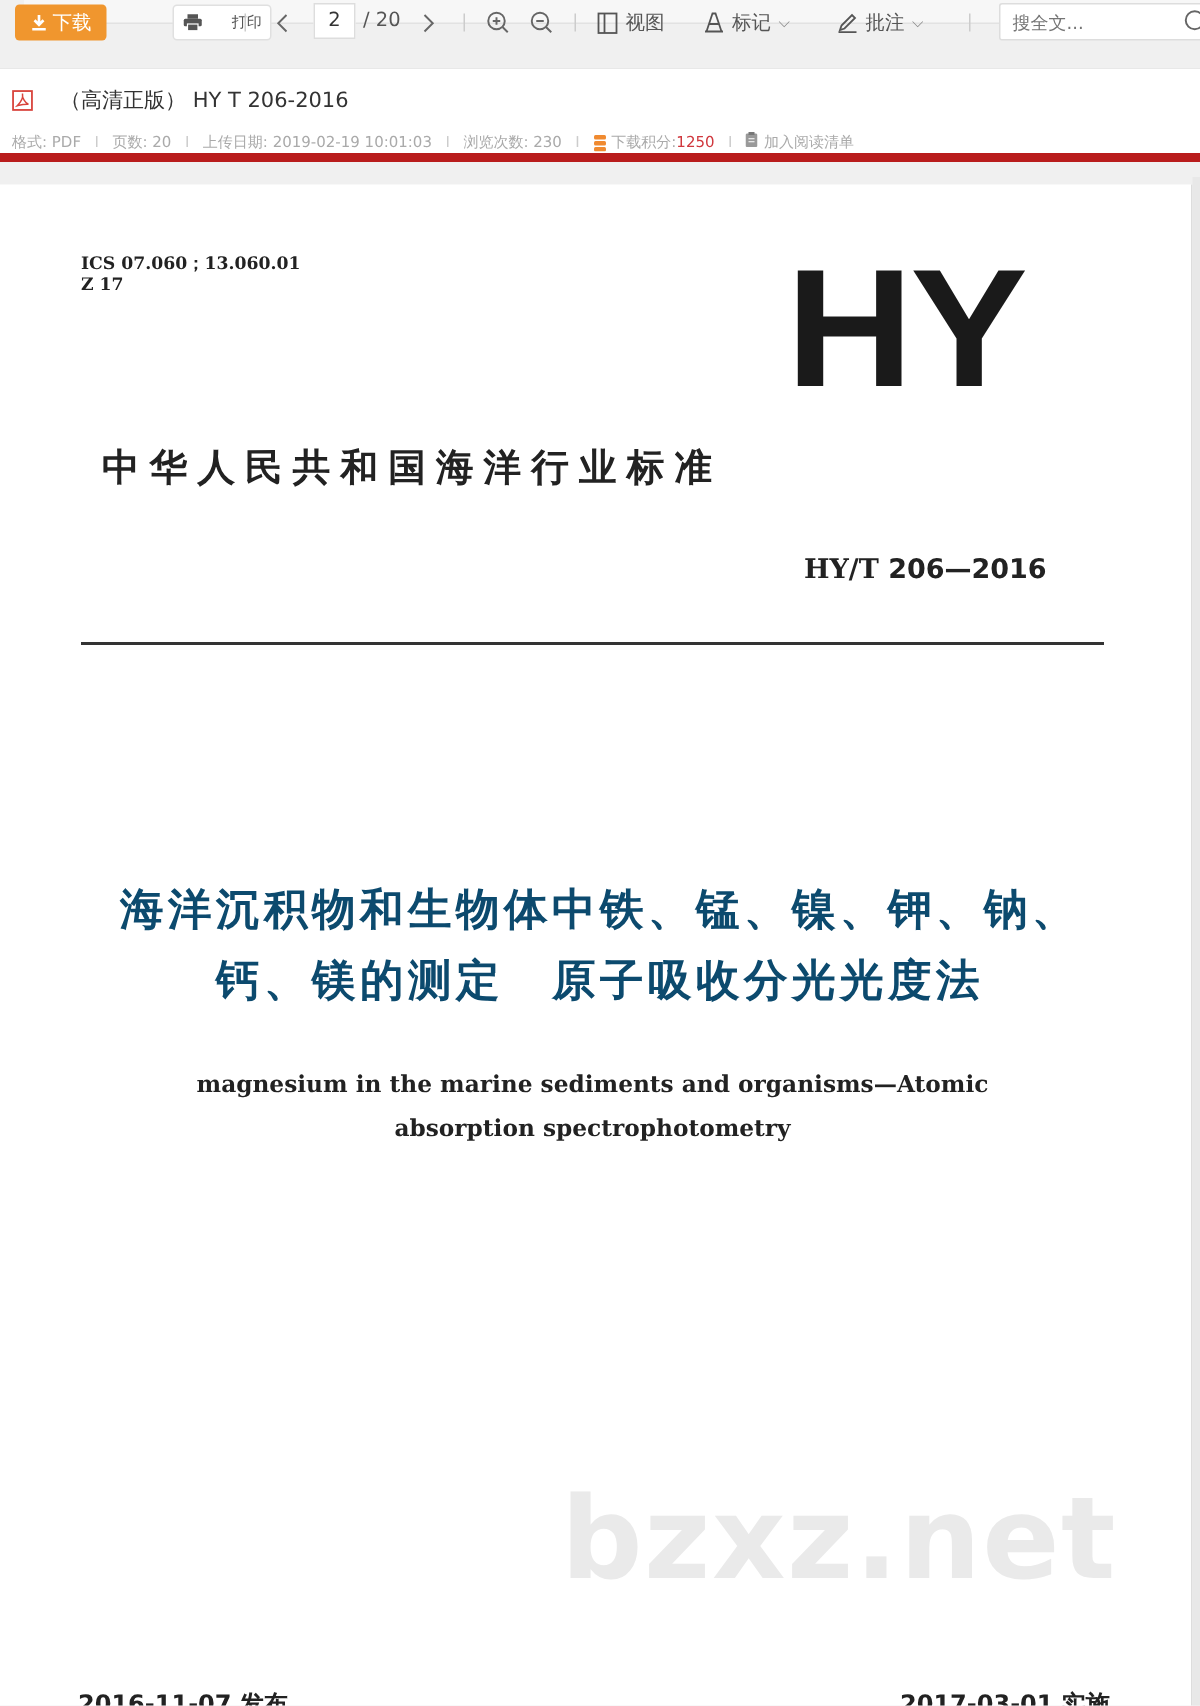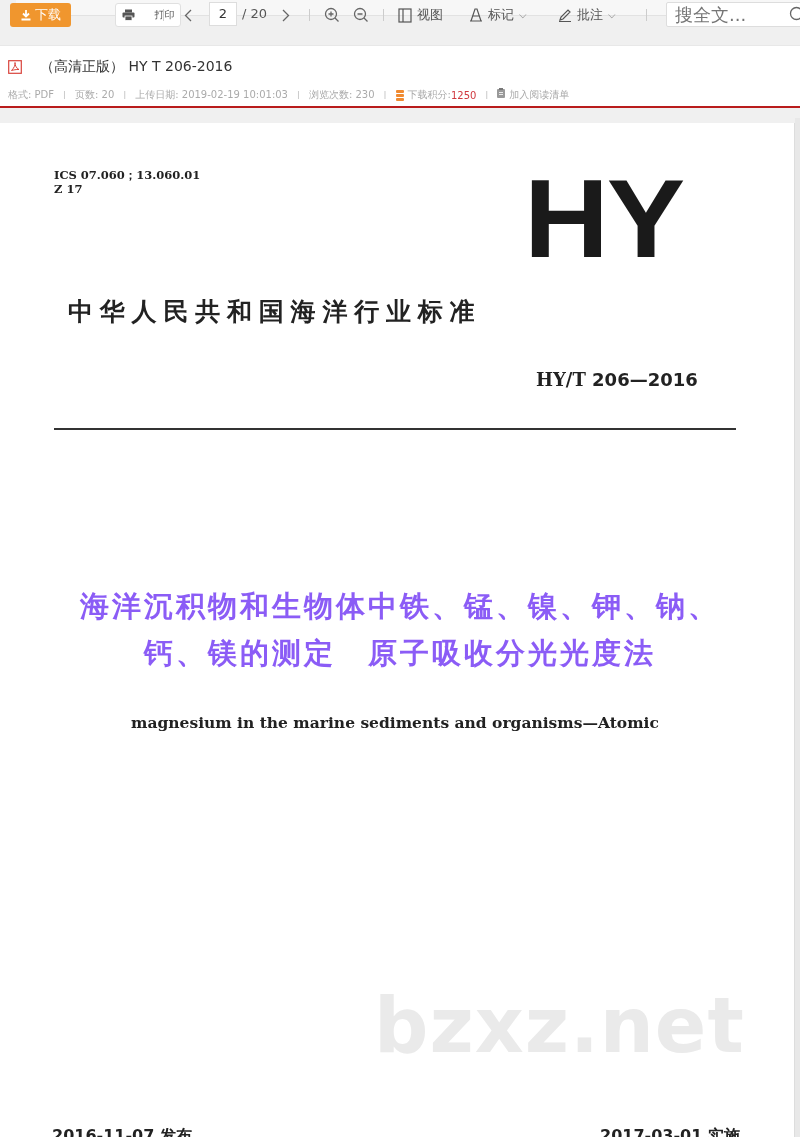--- a/index.html
+++ b/index.html
@@ -11,42 +11,42 @@
   .btn-download svg { width: 12px; height: 12px; }
   .btn-print { position: absolute; left: 67px; top: 3px; width: 66px; height: 24px; background: #fff; border: 1px solid #e0e0e0; border-radius: 3px; font-size: 10px; color: #555; display: flex; align-items: center; justify-content: center; gap: 20px; margin-left: 32px; }
   .sep { position: absolute; top: 9px; width: 1px; height: 12px; background: #ccc; }
   .nav-prev, .nav-next { position: absolute; top: 4px; width: 18px; height: 22px; display: flex; align-items: center; justify-content: center; color: #666; font-size: 16px; }
   .page-input { position: absolute; left: 193px; top: 2px; width: 28px; height: 24px; background: #fff; border: 1px solid #ddd; font-size: 13px; text-align: center; line-height: 22px; color: #333; }
   .page-total { position: absolute; left: 226px; top: 6px; font-size: 13px; color: #555; }
   .icon-btn { position: absolute; top: 5px; width: 20px; height: 20px; display: flex; align-items: center; justify-content: center; }
   .tool-text { position: absolute; top: 6px; font-size: 13px; color: #555; display: flex; align-items: center; gap: 5px; }
   .chev { font-size: 10px; color: #888; }
   .search-box { position: absolute; left: 650px; top: 2px; width: 146px; height: 25px; background: #fff; border: 1px solid #ddd; border-radius: 2px; }
-  .search-box input { border: none; outline: none; width: 110px; height: 23px; margin-left: 8px; font-size: 18px; color: #c2410c; background: transparent; font-family: "DejaVu Sans", sans-serif; }
+  .search-box input { border: none; outline: none; width: 110px; height: 23px; margin-left: 8px; font-size: 12px; color: #c2410c; background: transparent; font-family: "DejaVu Sans", sans-serif; }
   .search-box .search-icon { position: absolute; right: 5px; top: 3px; }
 
   
-  .info-panel { position: absolute; left: 0; top: 45px; width: 800px; height: 63px; background: #fff; border-top: 1px solid #e8e8e8; border-bottom: 2px solid #b91c1c; }
+  .info-panel { position: absolute; left: 0; top: 45px; width: 800px; height: 63px; background: #fff; border-top: 1px solid #e8e8e8; border-bottom: 6px solid #b91c1c; }
   .doc-title { position: absolute; left: 8px; top: 12px; display: flex; align-items: center; font-size: 14px; color: #333; }
   .pdf-icon { width: 14px; height: 14px; margin-right: 18px; }
   .meta { position: absolute; left: 8px; top: 42px; font-size: 10px; color: #aaa; display: flex; align-items: center; white-space: nowrap; }
   .meta .dv { margin: 0 9px; color: #ccc; }
   .meta .red { color: #d0383e; }
   .meta .ico { margin-right: 4px; display: inline-block; }
 
   
   .page { position: absolute; left: 0; top: 123px; width: 795px; height: 1014px; background: #fff; border-right: 1px solid #ddd; overflow: hidden; }
   .scroll-track { position: absolute; left: 795px; top: 118px; width: 5px; height: 1019px; background: #e8e8e8; }
   .ics { position: absolute; left: 54px; top: 45px; font-family: "DejaVu Serif", serif; font-weight: bold; font-size: 11.5px; line-height: 14px; color: #222; }
   .hy-logo { position: absolute; left: 524px; top: 46px; font-family: "Liberation Sans", sans-serif; font-weight: bold; font-size: 112px; line-height: 100px; letter-spacing: -2px; color: #1a1a1a; transform: scaleX(1.05); transform-origin: left; }
   .std-title { position: absolute; left: 68px; top: 172px; font-family: "DejaVu Sans", sans-serif; font-weight: bold; font-size: 25px; letter-spacing: 6.8px; color: #222; white-space: nowrap; }
   .std-code { position: absolute; left: 536px; top: 246px; font-family: "DejaVu Serif", serif; font-weight: bold; font-size: 18px; color: #222; white-space: nowrap; }
   .std-code .num { font-family: "DejaVu Sans", sans-serif; font-weight: bold; }
   .hr { position: absolute; left: 54px; top: 305px; width: 682px; height: 2px; background: #333; }
-  .cn-title { position: absolute; left: 0; top: 460px; width: 800px; text-align: center; font-family: "DejaVu Sans", sans-serif; font-weight: bold; font-size: 29px; line-height: 47px; letter-spacing: 3px; color: #8b5cf6; }
+  .cn-title { position: absolute; left: 0; top: 460px; width: 800px; text-align: center; font-family: "DejaVu Sans", sans-serif; font-weight: bold; font-size: 29px; line-height: 47px; letter-spacing: 3px; color: #0c4a6e; }
   .en-title { position: absolute; left: 0; top: 585px; width: 790px; text-align: center; font-family: "DejaVu Serif", serif; font-weight: bold; font-size: 15.5px; line-height: 29px; color: #222; }
   .watermark { position: absolute; left: 374px; top: 858px; font-family: "DejaVu Sans", sans-serif; font-weight: bold; font-size: 76px; color: #eaeaea; letter-spacing: 1px; }
   .release { position: absolute; left: 52px; top: 1003px; font-family: "DejaVu Sans", sans-serif; font-weight: bold; font-size: 16px; color: #222; }
   .implement { position: absolute; left: 600px; top: 1003px; font-family: "DejaVu Sans", sans-serif; font-weight: bold; font-size: 16px; color: #222; }
 </style>
 </head>
 <body>
 
 <div class="toolbar">
   <div class="btn-download">
@@ -165,18 +165,19 @@
   <div class="hy-logo">HY</div>
   <div class="std-title">中华人民共和国海洋行业标准</div>
   <div class="std-code"><span>HY/T </span><span class="num">206—2016</span></div>
   <div class="hr"></div>
   <div class="cn-title">
     <div>海洋沉积物和生物体中铁、锰、镍、钾、钠、</div>
     <div>钙、镁的测定　原子吸收分光光度法</div>
   </div>
   <div class="en-title">
     <div>magnesium in the marine sediments and organisms—Atomic</div>
+    <div>absorption spectrophotometry</div>
   </div>
   <div class="watermark">bzxz.net</div>
   <div class="release">2016-11-07 发布</div>
   <div class="implement">2017-03-01 实施</div>
 </div>
 <div class="scroll-track"></div>
 
 </body></html>

